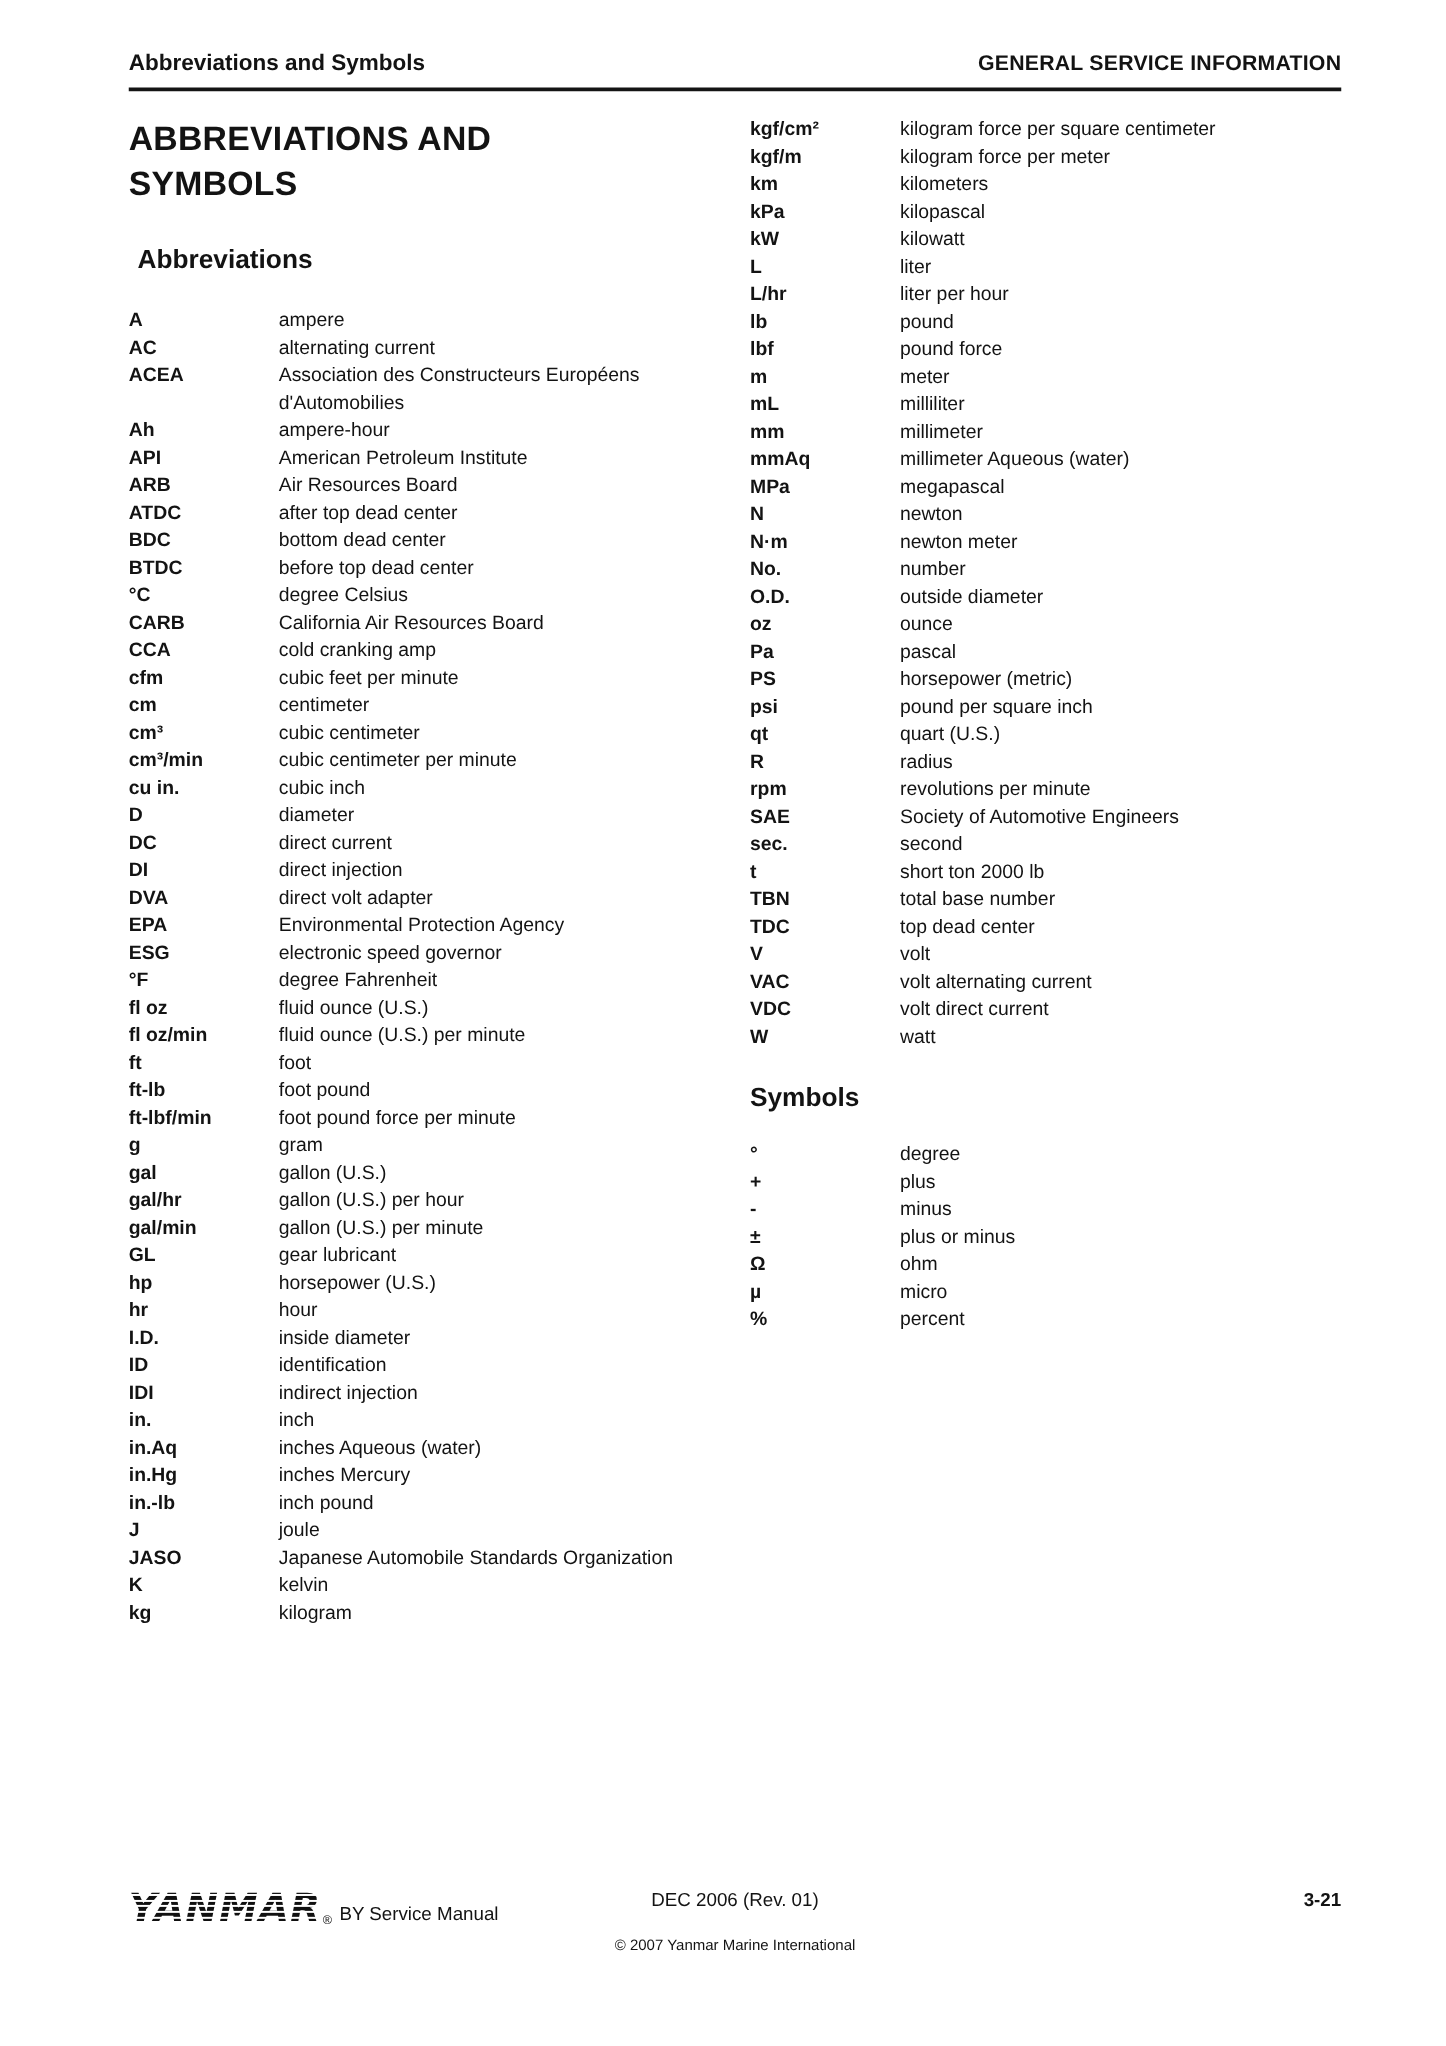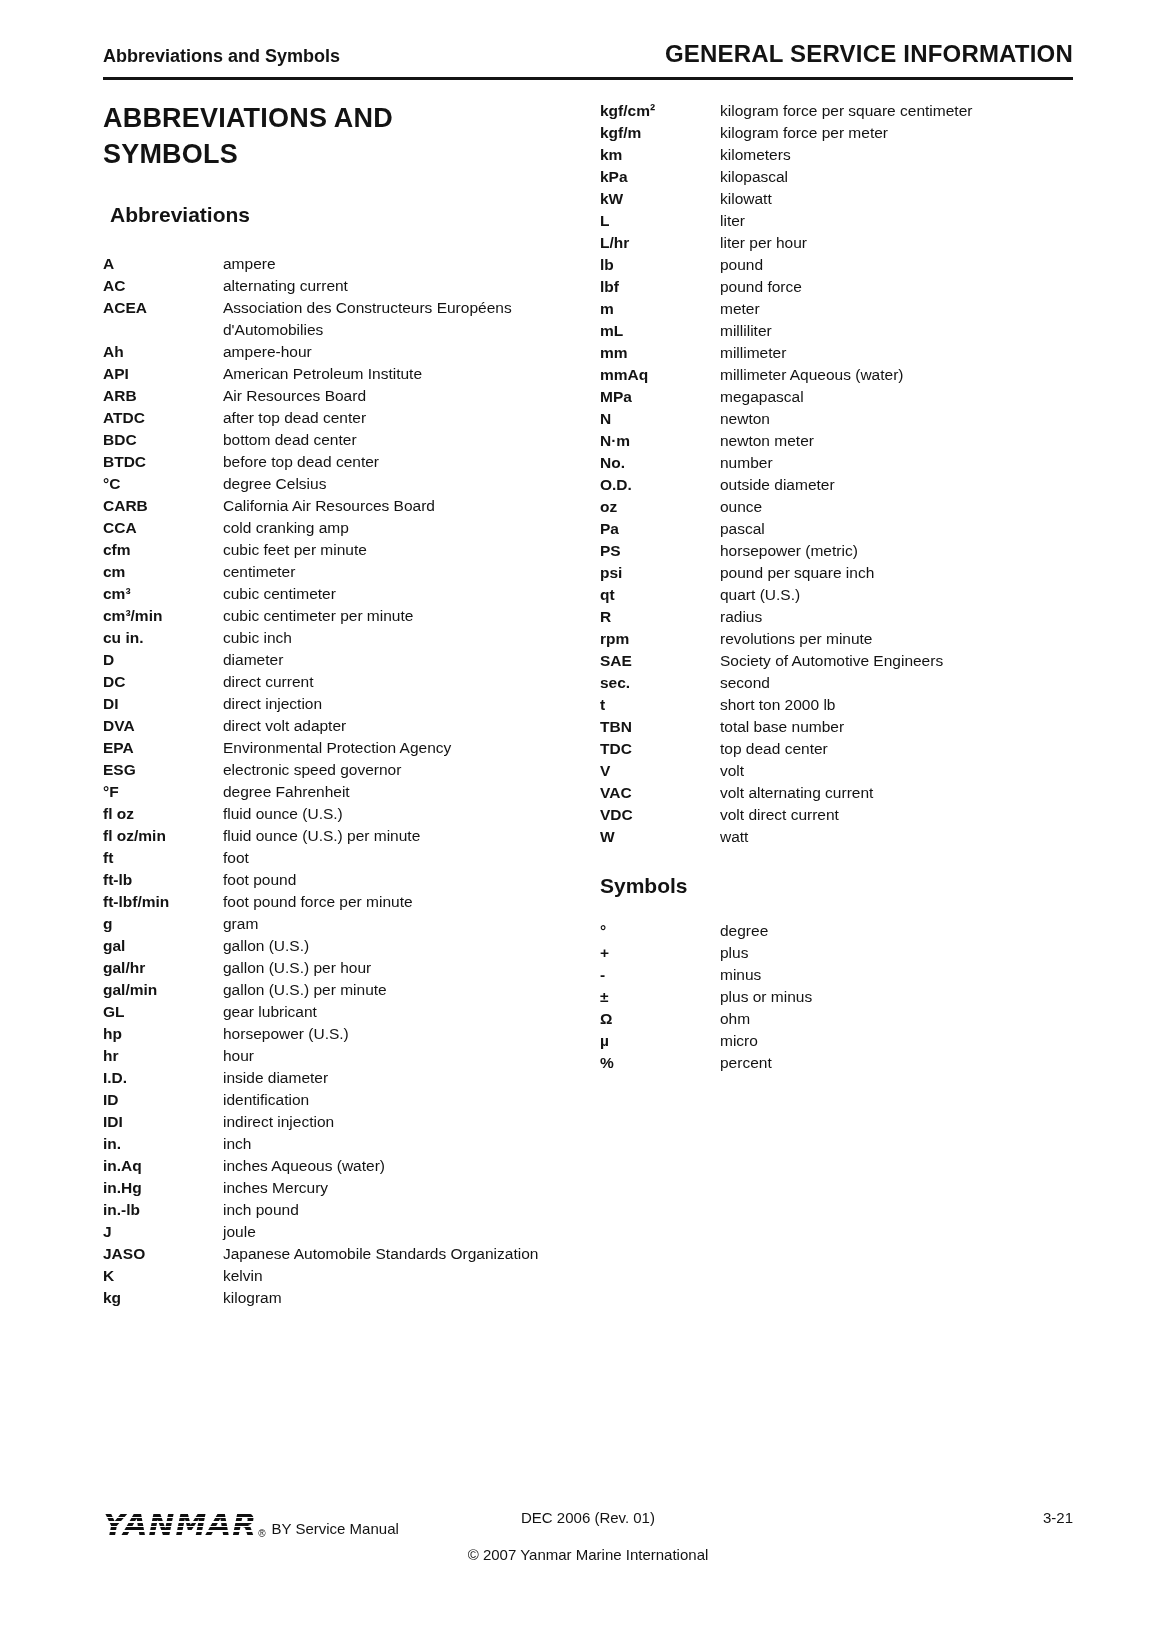--- a/index.html
+++ b/index.html
@@ -24,21 +24,21 @@
     justify-content: space-between;
     align-items: baseline;
     border-bottom: 3px solid #141414;
     padding-bottom: 9px;
   }
   .header-left {
     font-size: 18px;
     font-weight: bold;
   }
   .header-right {
-    font-size: 24px;
+    font-size: 17px;
     font-weight: bold;
     letter-spacing: 0.2px;
   }
   
   .columns {
     display: flex;
     margin-top: 20px;
   }
   .col-left  { width: 497px; flex: none; }
   .col-right { width: 448px; flex: none; }
@@ -73,21 +73,21 @@
     left: 103px;
     right: 84px;
     bottom: 74px;
   }
   .footer-row {
     display: flex;
     align-items: flex-start;
   }
   .footer-left  { flex: 1; display: flex; align-items: flex-end; }
   .footer-center{ flex: 1; text-align: center; font-size: 15px; padding-bottom: 3px; }
-  .footer-right { flex: 1; text-align: right; font-size: 15px; font-weight: normal; padding-bottom: 3px; }
+  .footer-right { flex: 1; text-align: right; font-size: 15px; font-weight: bold; padding-bottom: 3px; }
   .yanmar-logo {
     font-family: "DejaVu Sans", sans-serif;
     font-size: 31px;
     font-weight: bold;
     font-style: italic;
     letter-spacing: 1px;
     line-height: 1;
     background: repeating-linear-gradient(to bottom, #101010 0px, #101010 3px, #ffffff 3px, #ffffff 4.6px);
     -webkit-background-clip: text;
     background-clip: text;
@@ -98,21 +98,21 @@
     align-self: flex-end;
     margin: 0 6px 1px 1px;
     color: #131313;
   }
   .footer-by {
     font-size: 15px;
     padding-bottom: 3px;
   }
   .footer-copyright {
     text-align: center;
-    font-size: 15px;
+    font-size: 12px;
     margin-top: 6px;
   }
 </style>
 </head>
 <body>
 
 <div class="page">
 
   <div class="header-bar">
     <span class="header-left">Abbreviations and Symbols</span>

